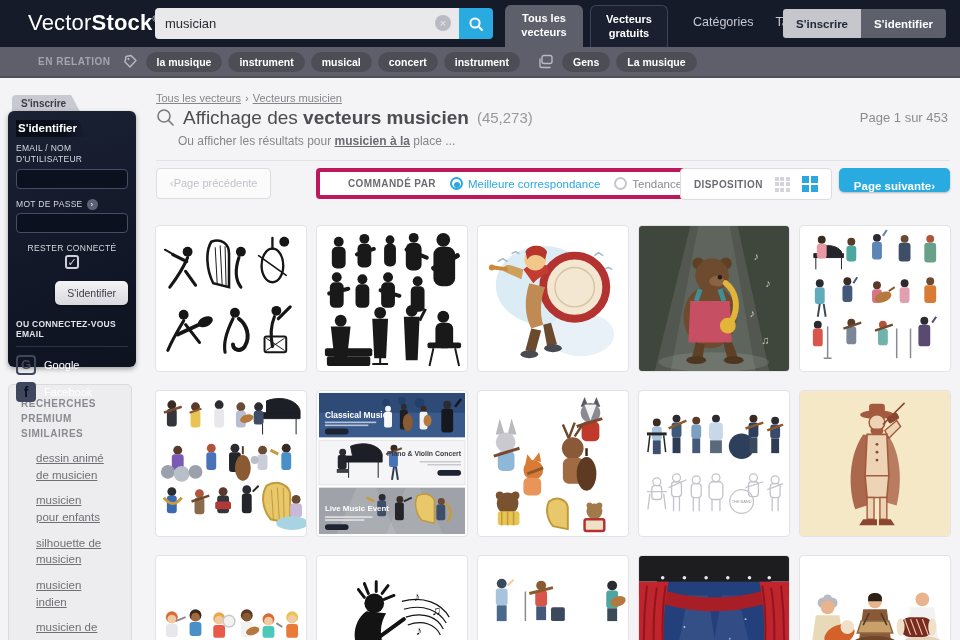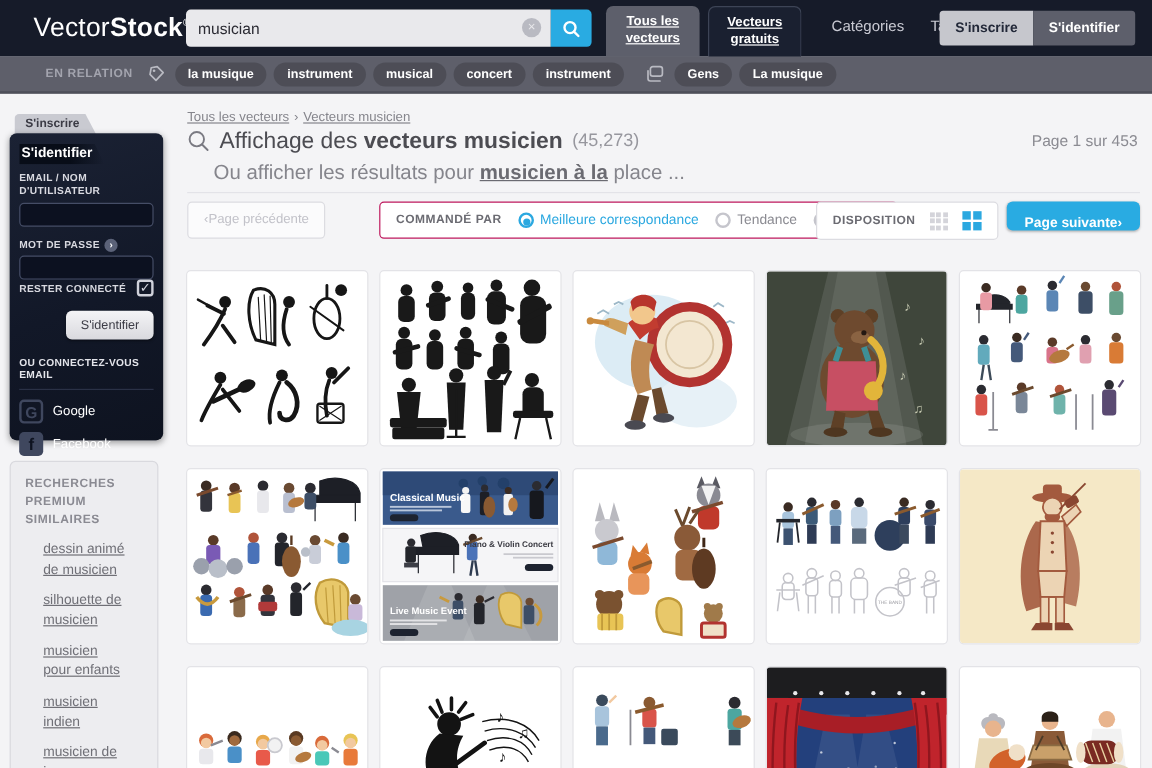--- a/index.html
+++ b/index.html
@@ -9,73 +9,73 @@
   
   .topbar{position:absolute;left:0;top:0;width:960px;height:47px;background:#161b29;z-index:30;}
   .logo{position:absolute;left:28px;top:10px;font-size:22px;color:#fff;font-weight:300;letter-spacing:.2px;cursor:pointer;}
   .logo b{font-weight:700;}
   .logo sup{font-size:9px;font-weight:400;}
   .searchwrap{position:absolute;left:155px;top:8px;width:338px;height:31px;display:flex;}
   .searchinput{flex:1;border:none;background:#e9e9ec;border-radius:4px 0 0 4px;padding:0 28px 0 10px;font-size:13px;color:#2b2b33;outline:none;}
   .clearbtn{position:absolute;right:42px;top:7px;width:16px;height:16px;border-radius:50%;background:#b9bac2;color:#e9e9ec;font-size:11px;line-height:16px;text-align:center;cursor:pointer;}
   .searchbtn{width:34px;border:none;background:#29abe2;border-radius:0 4px 4px 0;cursor:pointer;display:flex;align-items:center;justify-content:center;}
   .tabs{position:absolute;left:505px;top:5px;height:42px;display:flex;gap:7px;}
-  .tab{width:78px;height:42px;border-radius:6px 6px 0 0;color:#fff;font-size:11px;font-weight:700;text-align:center;display:flex;align-items:center;justify-content:center;line-height:1.25;cursor:pointer;white-space:pre-line;text-decoration:underline;}
+  .tab{width:78px;height:42px;border-radius:6px 6px 0 0;color:#fff;font-size:11px;font-weight:700;text-align:center;display:flex;align-items:center;justify-content:center;line-height:1.25;cursor:pointer;white-space:pre-line;}
   .tab.active{background:#5d5f6b;}
   .tab.ghost{background:#1a2030;border:1px solid #3d4456;border-bottom:none;}
   .navlinks{position:absolute;left:693px;top:15px;display:flex;gap:22px;}
   .navlinks a{color:#c9cad3;font-size:12.5px;text-decoration:none;cursor:pointer;}
   .authbtns{position:absolute;right:14px;top:9px;display:flex;}
   .authbtn{height:29px;padding:0 13px;font-size:11.5px;font-weight:700;display:flex;align-items:center;cursor:pointer;}
   .authbtn.signup{background:#c6c7cd;color:#222838;border-radius:3px 0 0 3px;}
   .authbtn.signin{background:#5d5f6b;color:#fff;border-radius:0 3px 3px 0;}
 
   
   .subnav{position:absolute;left:0;top:47px;width:960px;height:31px;background:#5e5f6a;border-bottom:2px solid #4e4f59;display:flex;align-items:center;z-index:20;}
   .subnav .rel-label{margin-left:38px;font-size:10px;font-weight:700;letter-spacing:.5px;color:#a3a4ae;}
   .subnav .icn{margin:0 8px 0 12px;display:flex;align-items:center;}
   .pill{background:rgba(0,0,0,.18);color:#fff;font-size:10.5px;font-weight:700;padding:4px 11px;border-radius:11px;margin-right:6px;cursor:pointer;white-space:nowrap;}
 
   
   .side-signup-tab{position:absolute;left:12px;top:95px;height:17px;padding:0 14px 0 9px;background:#c9cad1;color:#3c3c46;font-size:10px;font-weight:700;line-height:17px;border-radius:4px 4px 0 0;clip-path:polygon(0 0,calc(100% - 9px) 0,100% 100%,0 100%);cursor:pointer;z-index:5;}
   .logincard{position:absolute;left:8px;top:111px;width:128px;height:256px;background:linear-gradient(160deg,#1b2234 0%,#121828 55%,#0e1320 100%);border-radius:6px;box-shadow:0 2px 5px rgba(0,0,0,.35);padding:7px 8px;z-index:6;}
   .logincard h3{margin:0 0 4px;color:#fff;font-size:11.5px;font-weight:700;background:linear-gradient(90deg,#080d18 60%,transparent);padding:2px 10px 3px 2px;display:inline-block;clip-path:polygon(0 0,calc(100% - 8px) 0,100% 100%,0 100%);}
-  .flabel{color:#d8d9e0;font-size:8.5px;font-weight:700;letter-spacing:.3px;line-height:1.35;margin:2px 0 3px;display:flex;align-items:center;gap:4px;}
+  .flabel{color:#d8d9e0;font-size:8.5px;font-weight:400;letter-spacing:.3px;line-height:1.35;margin:2px 0 3px;display:flex;align-items:center;gap:4px;}
   .qicon{width:11px;height:11px;border-radius:50%;background:#5b6278;color:#fff;font-size:8px;line-height:11px;text-align:center;}
   .finput{width:112px;height:20px;background:#0c1120;border:1px solid #454d66;border-radius:4px;outline:none;color:#fff;font-size:11px;padding:0 5px;}
-  .rememberrow{display:flex;align-items:center;justify-content:space-between;}
+  .rememberrow{display:flex;align-items:center;justify-content:space-between;margin-top:10px;flex-direction:column;}
   .checkbox{width:14px;height:14px;border:2px solid #cfd1da;border-radius:3px;color:#cfd1da;font-size:11px;line-height:11px;text-align:center;cursor:pointer;}
   .loginbtn{display:block;margin:12px 0 0 auto;background:linear-gradient(#f4f4f6,#d9d9de);border:none;border-radius:5px;padding:6px 12px;font-size:10.5px;color:#3c3c46;font-weight:400;cursor:pointer;box-shadow:0 1px 2px rgba(0,0,0,.4);}
   .orline{color:#e3e4ea;font-size:8.5px;font-weight:700;letter-spacing:.3px;margin:14px 0 8px;border-bottom:1px solid #2a3146;padding-bottom:7px;}
   .provider{display:flex;align-items:center;gap:8px;margin:7px 0;cursor:pointer;}
   .provider .pbox{width:20px;height:20px;border-radius:4px;display:flex;align-items:center;justify-content:center;}
   .provider .pbox.g{border:2px solid #3f475e;color:#3f475e;font-size:13px;font-weight:700;}
   .provider .pbox.f{background:#3f475e;color:#0e1320;font-size:14px;font-weight:700;}
   .provider span.pname{color:#fff;font-size:11px;font-weight:400;}
   .relcard{position:absolute;left:8px;top:384px;width:124px;background:#ededf0;border:1px solid #d9d9de;border-radius:5px;padding:11px 12px;z-index:4;}
   .relcard h4{margin:0 0 8px;font-size:10px;font-weight:700;letter-spacing:.5px;color:#8a8a92;line-height:1.5;}
   .relcard a{display:block;color:#6f6f76;font-size:11.5px;text-decoration:underline;line-height:1.45;margin:9px 15px;cursor:pointer;}
 
   
   .breadcrumb{position:absolute;left:156px;top:92px;font-size:11px;color:#85858c;}
   .breadcrumb a{color:#85858c;text-decoration:underline;cursor:pointer;}
   .breadcrumb .sep{margin:0 4px;text-decoration:none;}
   .titlerow{position:absolute;left:156px;top:106px;display:flex;align-items:center;gap:8px;}
   .titlerow h1{margin:0;font-family:"DejaVu Serif",serif;font-size:19px;font-weight:500;color:#4c4c52;}
   .titlerow h1 b{font-weight:700;}
   .titlerow .count{font-family:"Liberation Sans",sans-serif;font-size:15px;color:#97979e;font-weight:400;}
-  .subtitle{position:absolute;left:178px;top:134px;font-size:17px;color:#85858c;}
+  .subtitle{position:absolute;left:178px;top:134px;font-size:12px;color:#85858c;}
   .subtitle a{color:#6b6b72;font-weight:700;text-decoration:underline;cursor:pointer;}
   .pageinfo{position:absolute;right:12px;top:110px;font-size:13px;color:#8b8b92;}
   .headrule{position:absolute;left:156px;top:160px;width:794px;border-top:1px solid #e3e3e8;}
 
   
   .toolbar{position:absolute;left:156px;top:168px;width:794px;height:32px;}
   .btn-prev{position:absolute;left:0;top:0;height:31px;padding:0 13px;background:#fbfbfc;border:1px solid #dcdce1;border-radius:4px;color:#c2c2c9;font-size:11px;line-height:29px;cursor:default;}
-  .sortbox{position:absolute;left:160px;top:0;height:31px;border:1px solid #be185d;border-radius:4px;background:#fff;display:flex;align-items:center;padding:0 13px;gap:14px;}
+  .sortbox{position:absolute;left:160px;top:0;height:31px;border:4px solid #be185d;border-radius:4px;background:#fff;display:flex;align-items:center;padding:0 28px;gap:14px;}
   .grouplabel{font-size:10px;font-weight:700;letter-spacing:.4px;color:#6b6b72;}
   .radio{display:flex;align-items:center;gap:5px;cursor:pointer;}
   .radio .dot{width:13px;height:13px;border-radius:50%;border:2px solid #c5c5cc;position:relative;}
   .radio.sel .dot{border-color:#2ba8e0;}
   .radio.sel .dot::after{content:"";position:absolute;left:2.5px;top:2.5px;width:6px;height:6px;border-radius:50%;background:#2ba8e0;}
   .radio span.rlabel{font-size:11.5px;color:#8a8a91;}
   .radio.sel span.rlabel{color:#2ba8e0;}
   .dispbox{position:absolute;left:524px;top:0;height:31px;border:1px solid #dcdce1;border-radius:4px;background:#fff;display:flex;align-items:center;padding:15px 13px;gap:12px;}
   .gridicon{display:grid;grid-template-columns:repeat(3,4px);grid-gap:1.5px;cursor:pointer;}
   .gridicon i{width:4px;height:4px;background:#d4d4da;}
@@ -171,22 +171,22 @@
     </div>
     <div class="provider">
       <span class="pbox f">f</span>
       <span class="pname">Facebook</span>
     </div>
   </aside>
 
   <aside class="relcard">
     <h4>RECHERCHES PREMIUM SIMILAIRES</h4>
     <a>dessin animé de musicien</a>
+    <a>musicien pour enfants</a>
     <a>silhouette de musicien</a>
-    <a>musicien pour enfants</a>
     <a>musicien indien</a>
     <a>musicien de jazz</a>
     <a>musicien de blues</a>
 
   </aside>
 
   <div class="breadcrumb">
     <a>Tous les vecteurs</a><span class="sep">›</span><a>Vecteurs musicien</a>
   </div>
 

